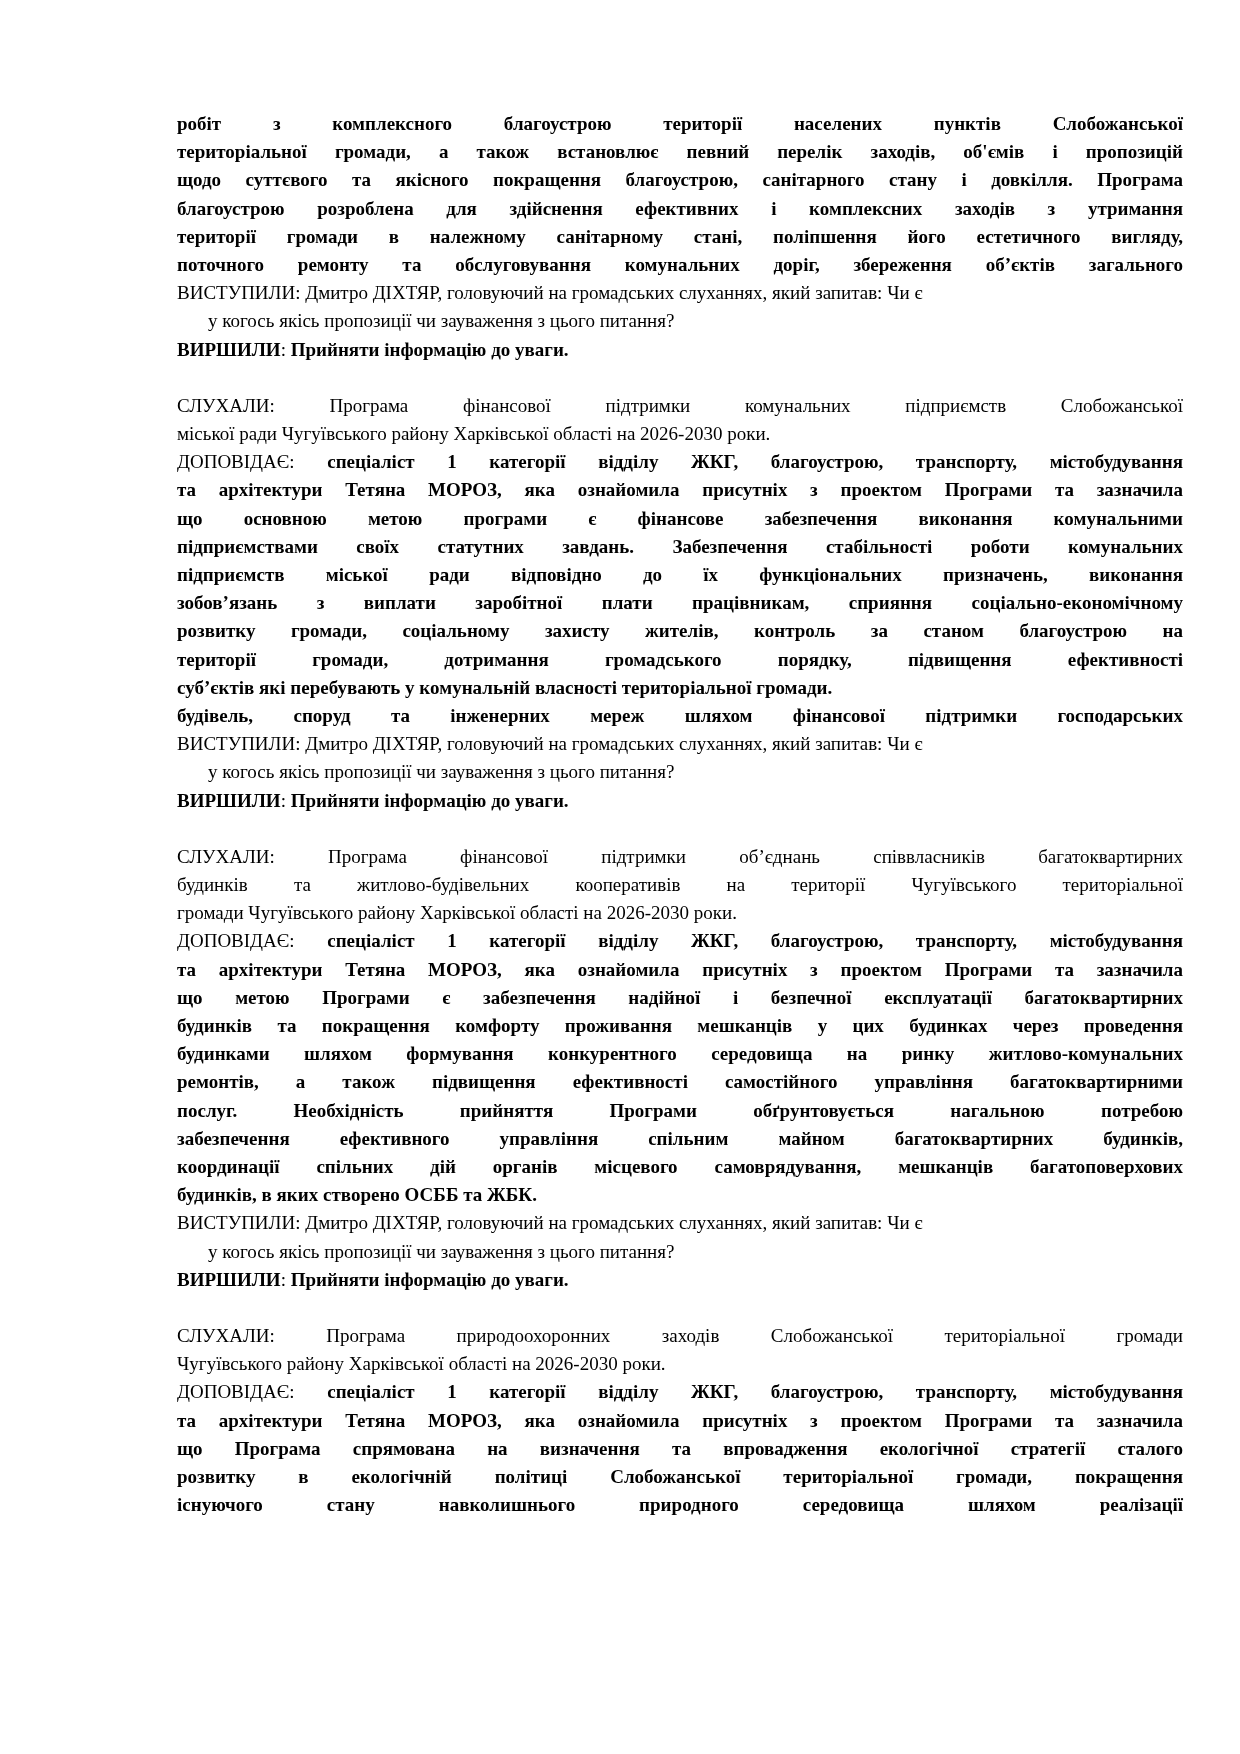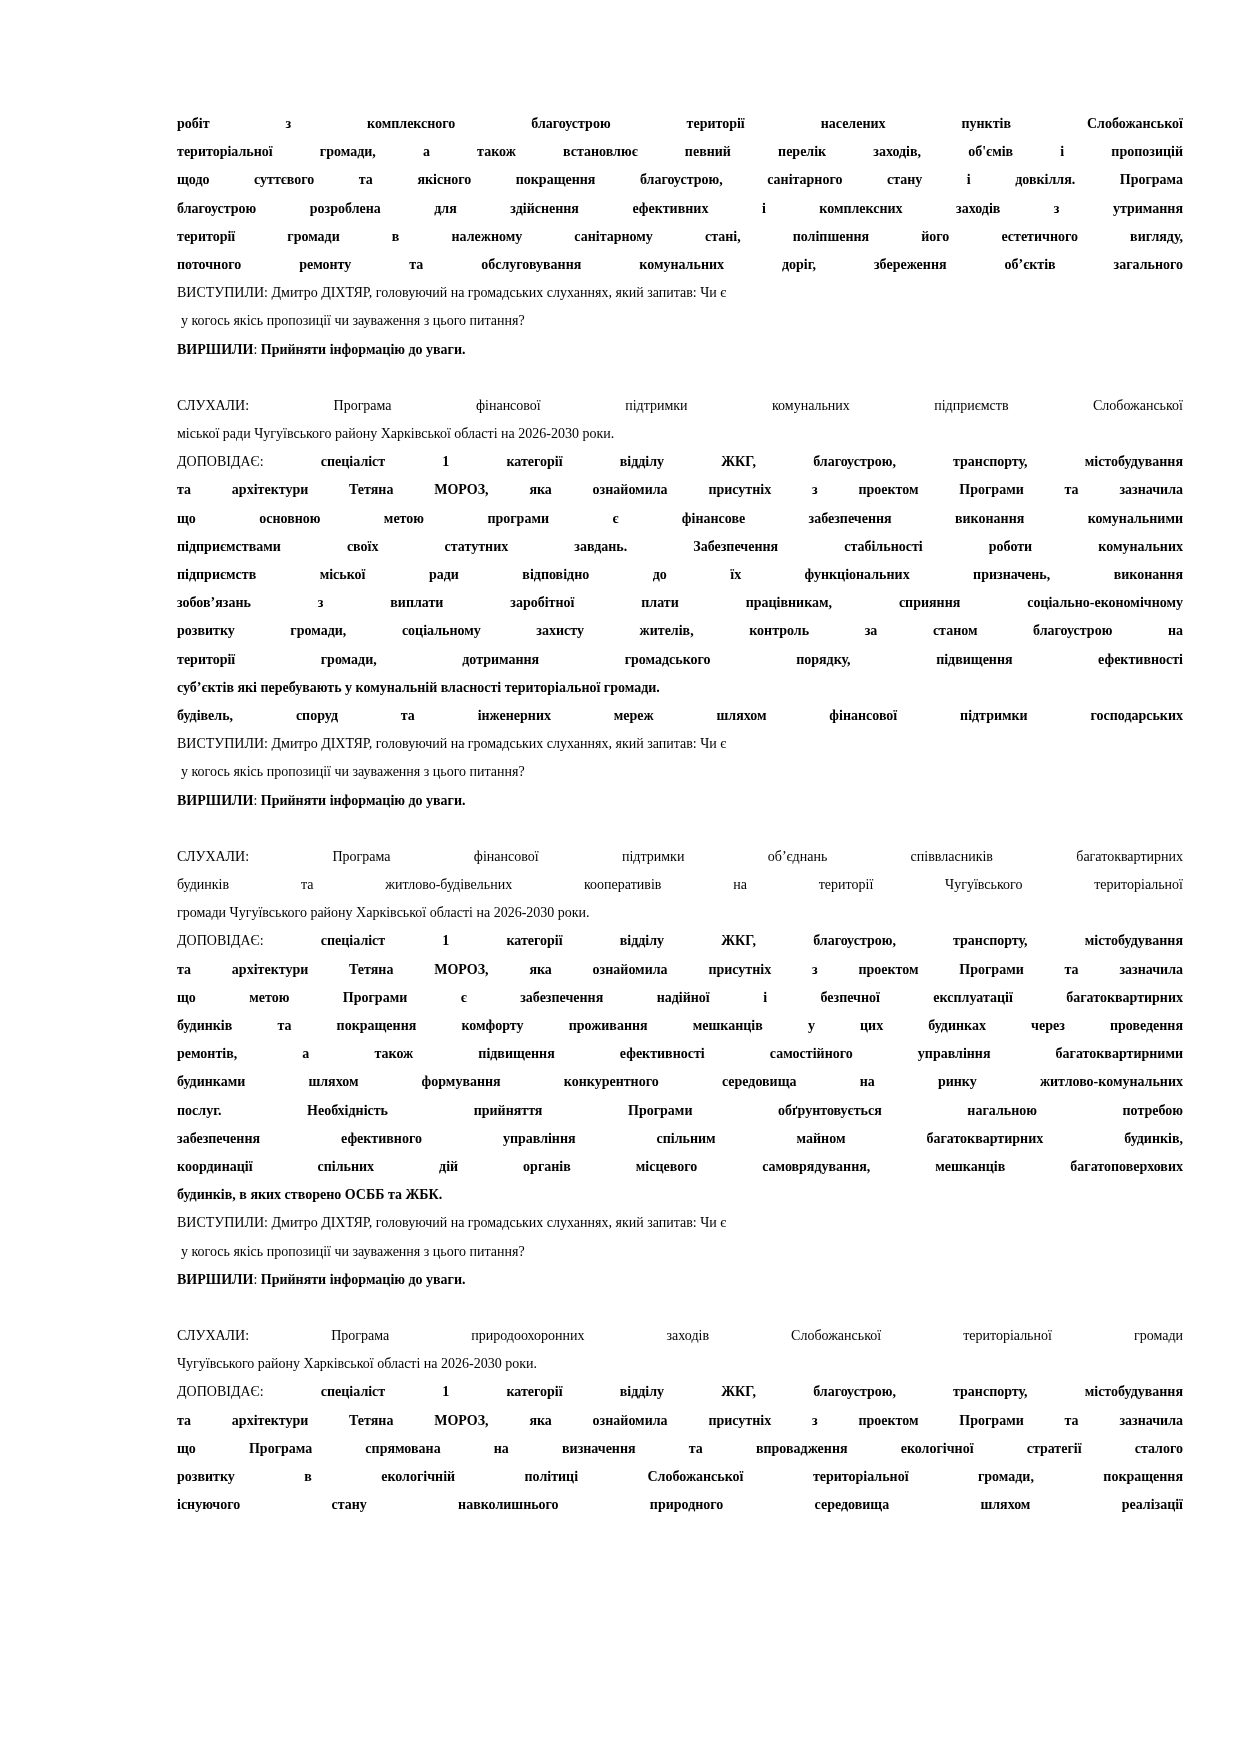--- a/index.html
+++ b/index.html
@@ -1,26 +1,26 @@
 <!DOCTYPE html>
 <html><head>
   <meta charset="utf-8">
   <style>
     html, body { margin: 0; padding: 0; background: #ffffff; }
     body { width: 1240px; height: 1754px; position: relative; overflow: hidden; }
     .page {
       position: absolute; left: 177px; top: 110px; width: 1006px;
       font-family: "Liberation Serif", "DejaVu Serif", serif;
-      font-size: 14px; line-height: 28.2px; color: #000;
+      font-size: 19px; line-height: 28.2px; color: #000;
     }
     .line { display: block; white-space: nowrap; height: 28.2px; overflow: visible; }
     .j { text-align: justify; text-align-last: justify; white-space: normal; }
     .b { font-weight: bold; }
     .blank { height: 28.2px; }
-    .indent1 { padding-left: 4px; }
+    .indent1 { padding-left: 4px; margin-left: 27px; }
   </style>
 </head>
 <body>
 
 <div class="page">
 
   <div>
     <span class="line j b">робіт з комплексного благоустрою території населених пунктів Слобожанської</span>
     <span class="line j b">територіальної громади, а також встановлює певний перелік заходів, об'ємів і пропозицій</span>
     <span class="line j b">щодо суттєвого та якісного покращення благоустрою, санітарного стану і довкілля. Програма</span>
@@ -53,22 +53,22 @@
   <div class="blank"></div>
 
   <div>
     <div class="line j"><span>СЛУХАЛИ:</span><span> Програма фінансової підтримки об’єднань співвласників багатоквартирних</span></div>
     <div class="line j">будинків та житлово-будівельних кооперативів на території Чугуївського територіальної</div>
     <div class="line">громади Чугуївського району Харківської області на 2026-2030 роки.</div>
     <div class="line j"><span>ДОПОВІДАЄ:</span><span class="b"> спеціаліст 1 категорії відділу ЖКГ, благоустрою, транспорту, містобудування</span></div>
     <div class="line j b">та архітектури Тетяна МОРОЗ, яка ознайомила присутніх з проектом Програми та зазначила</div>
     <div class="line j b">що метою Програми є забезпечення надійної і безпечної експлуатації багатоквартирних</div>
     <div class="line j b">будинків та покращення комфорту проживання мешканців у цих будинках через проведення</div>
+    <div class="line j b">будинками шляхом формування конкурентного середовища на ринку житлово-комунальних</div>
     <div class="line j b">ремонтів, а також підвищення ефективності самостійного управління багатоквартирними</div>
-    <div class="line j b">будинками шляхом формування конкурентного середовища на ринку житлово-комунальних</div>
     <div class="line j b">послуг.          Необхідність прийняття Програми обґрунтовується нагальною потребою</div>
     <div class="line j b">забезпечення ефективного управління спільним майном багатоквартирних будинків,</div>
     <div class="line j b">координації спільних дій органів місцевого самоврядування, мешканців багатоповерхових</div>
     <div class="line b">будинків, в яких створено ОСББ та ЖБК.</div>
     <div class="line"><span>ВИСТУПИЛИ:</span><span> Дмитро ДІХТЯР, головуючий на громадських слуханнях, який запитав: Чи є</span></div>
     <div class="line indent1">у когось якісь пропозиції чи зауваження з цього питання?</div>
     <div class="line"><span class="b">ВИРШИЛИ</span><span>:</span><span class="b"> Прийняти інформацію до уваги.</span></div>
   </div>
   <div class="blank"></div>
 

